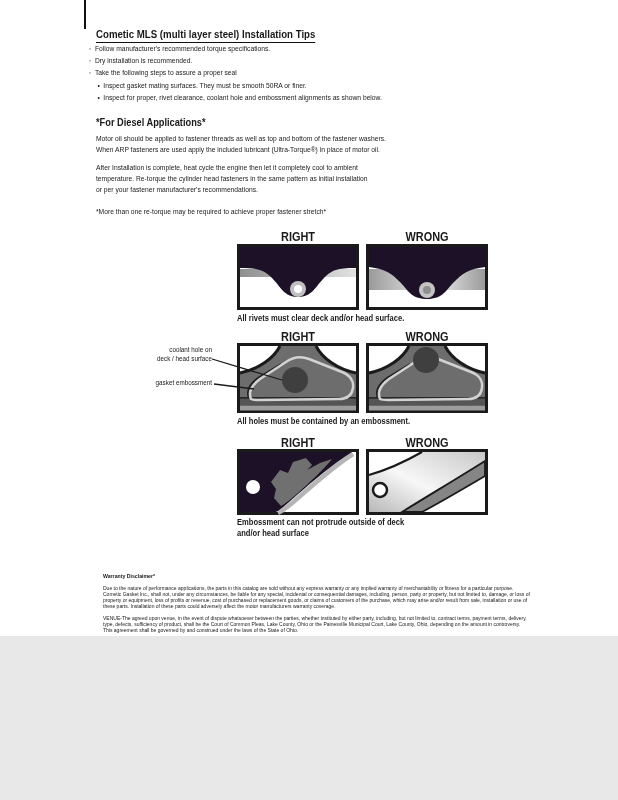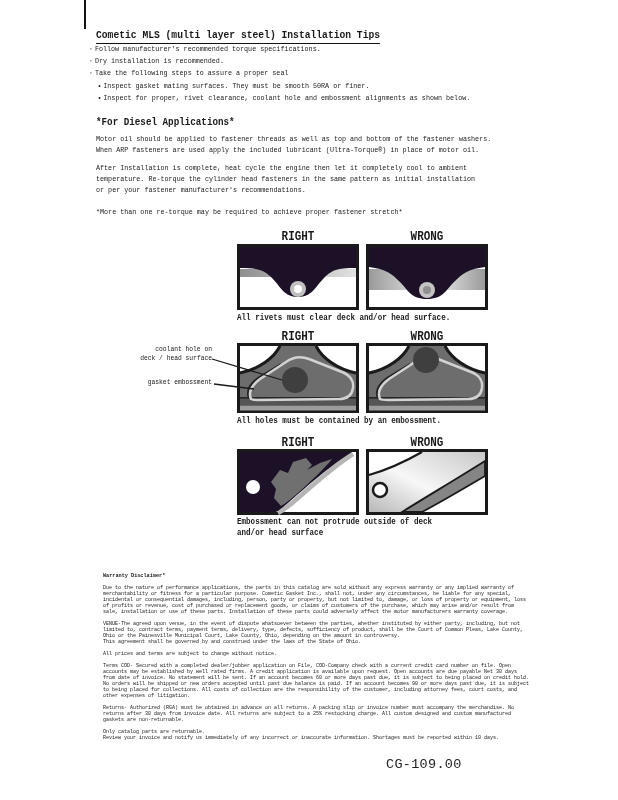--- a/index.html
+++ b/index.html
@@ -1,17 +1,17 @@
 <!DOCTYPE html>
 <html><head>
 <meta charset="utf-8">
 <style>
   html,body{margin:0;padding:0;background:#e8e8e8;}
-  .page{position:relative;width:618px;height:800px;background:#ffffff;overflow:hidden;
-        font-family:Liberation Mono, monospace;color:#1a1a1a;}
+  .page{position:relative;width:618px;height:636px;background:#ffffff;overflow:hidden;
+        font-family:Liberation Sans, sans-serif;color:#1a1a1a;}
   .abs{position:absolute;}
   .cond{transform:scaleX(0.84);transform-origin:0 0;}
   .cond-c{transform:scaleX(0.84);transform-origin:50% 50%;}
   .cond-r{transform:scaleX(0.84);transform-origin:100% 0;}
   .edge-mark{left:84px;top:0;width:2px;height:29px;background:#111;}
   .title{left:96px;top:28px;font-size:11.5px;font-weight:bold;white-space:nowrap;
          border-bottom:1.6px solid #111;padding-bottom:1.5px;}
   .bullets{left:89px;top:43px;width:470px;list-style:none;margin:0;padding:0;font-size:8px;}
   .bullets li{position:relative;line-height:12.2px;padding-left:7px;}
   .bullets li.l2{padding-left:17px;}

